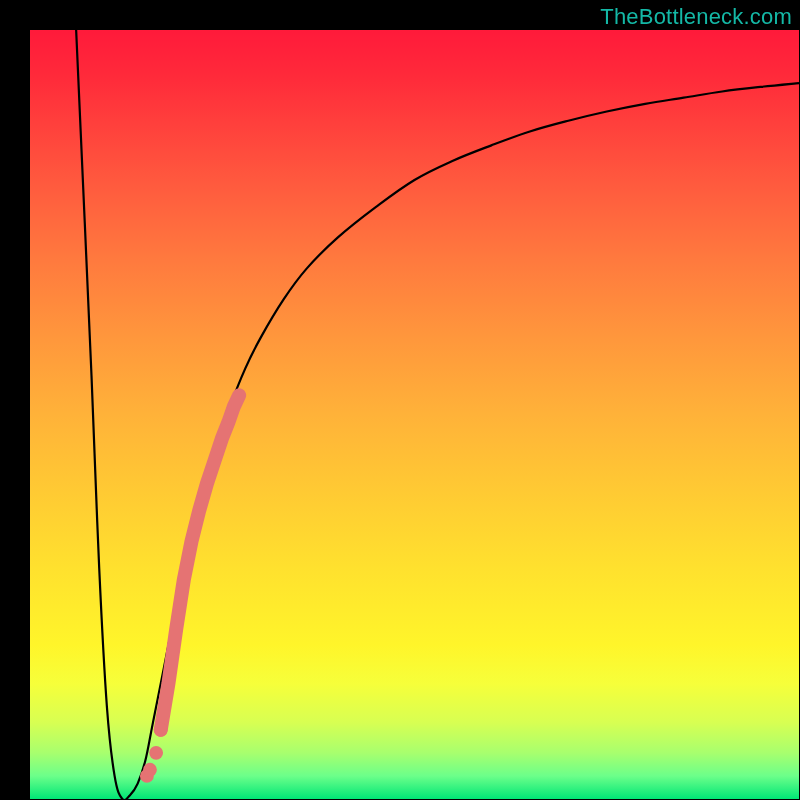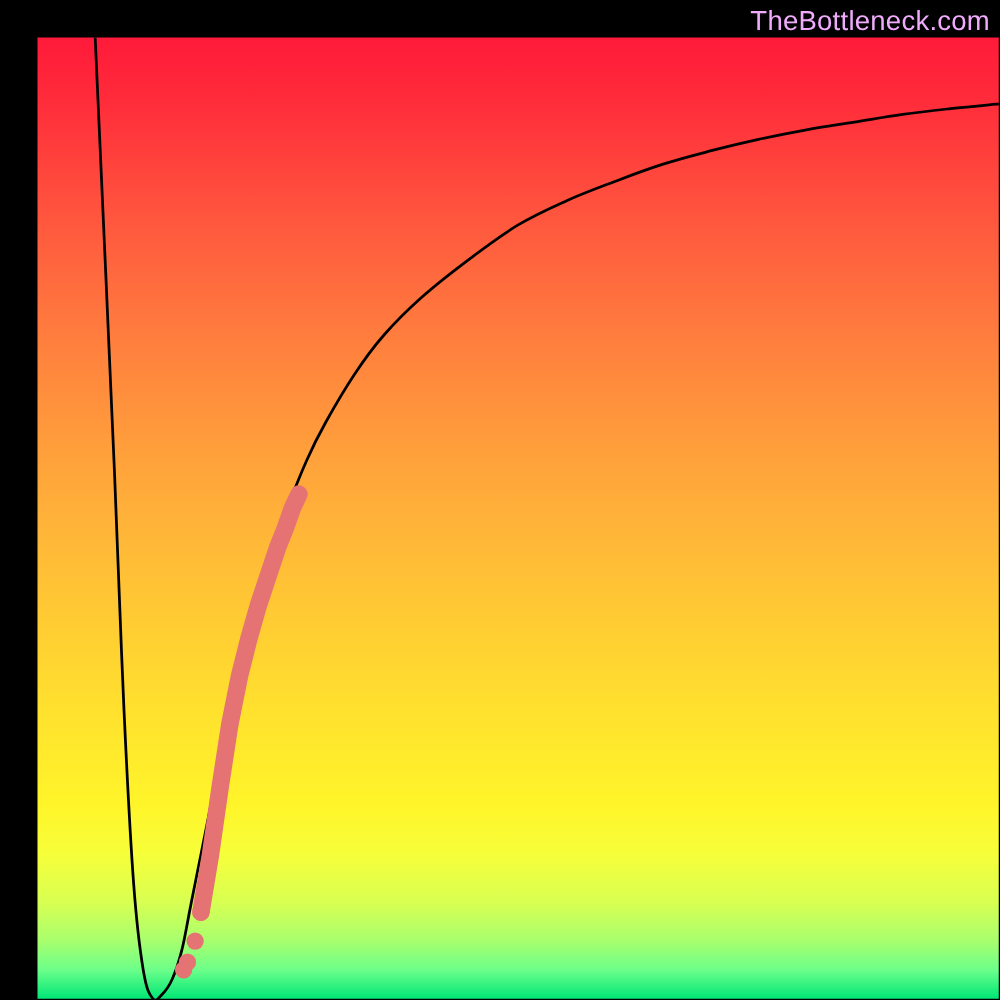--- a/index.html
+++ b/index.html
@@ -48,21 +48,21 @@
     left: 0;
     top: 0;
     width: 769px;
     height: 769px;
     overflow: visible;
   }
   .watermark {
     position: absolute;
     top: 4px;
     right: 8px;
-    color: #f0abfc;
+    color: #14b8a6;
     font-size: 22px;
     letter-spacing: 0.2px;
     user-select: none;
   }
 </style>
 </head>
 <body>
 
 <div class="frame">
 

